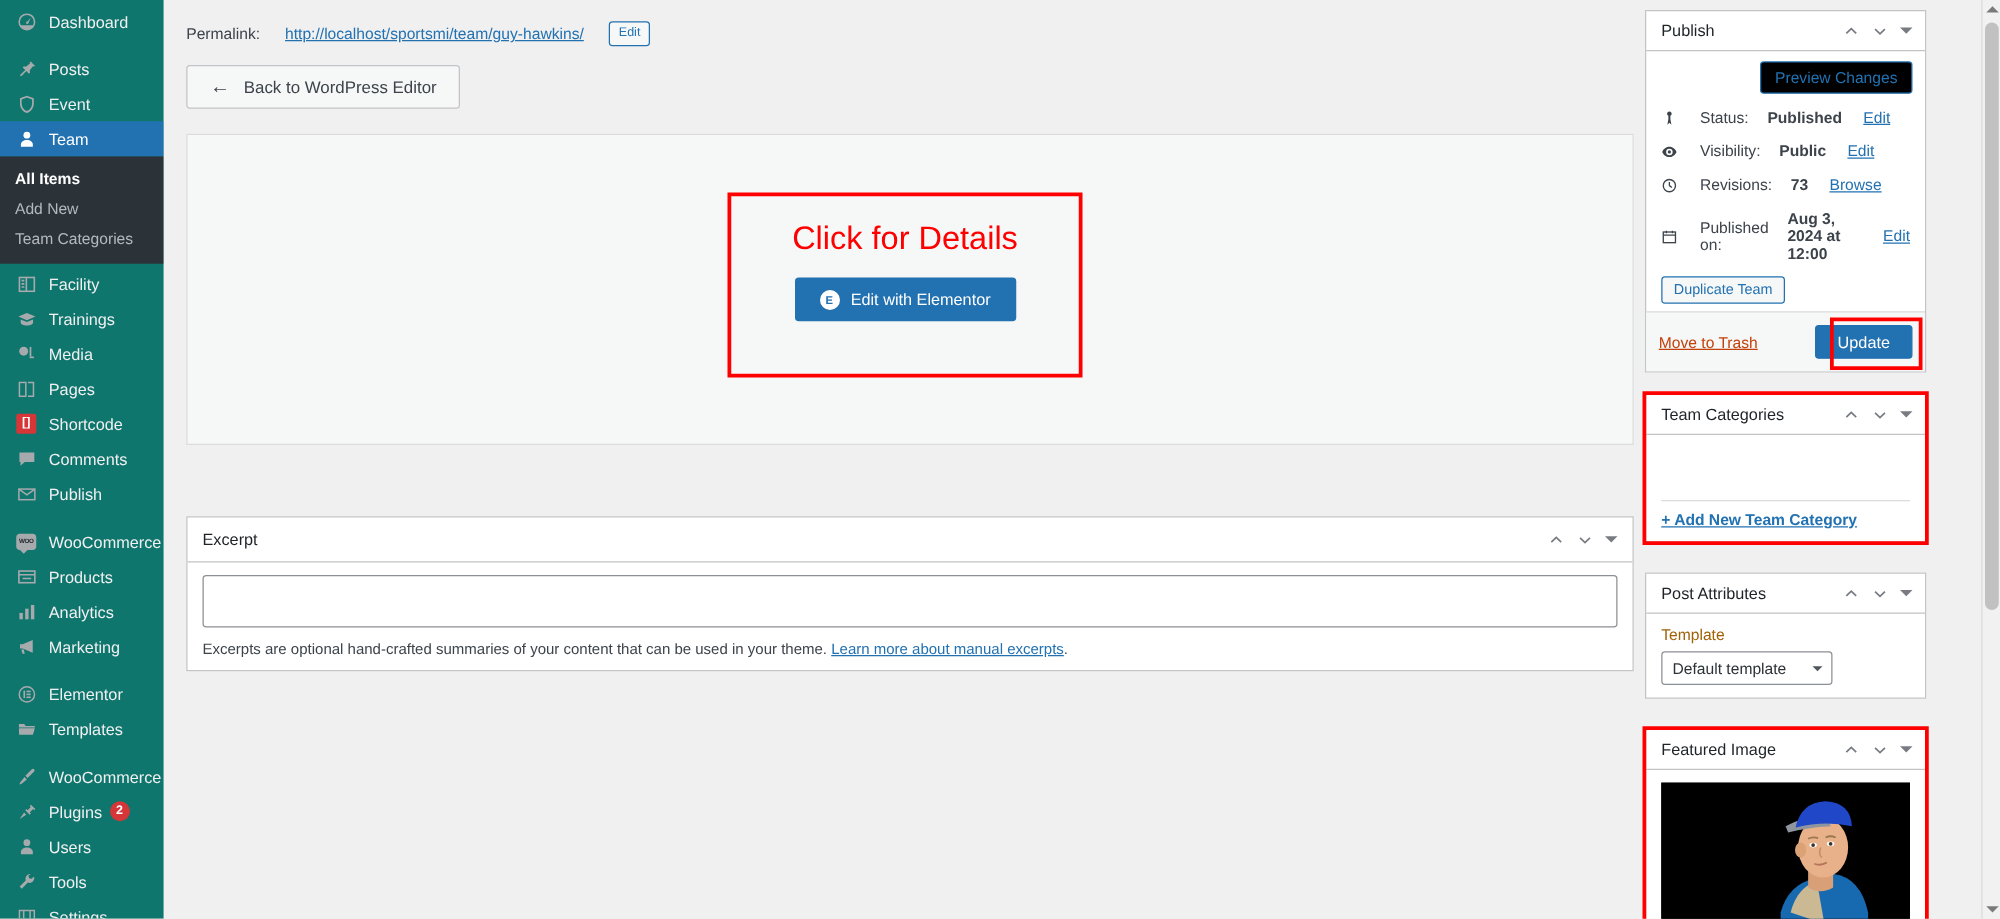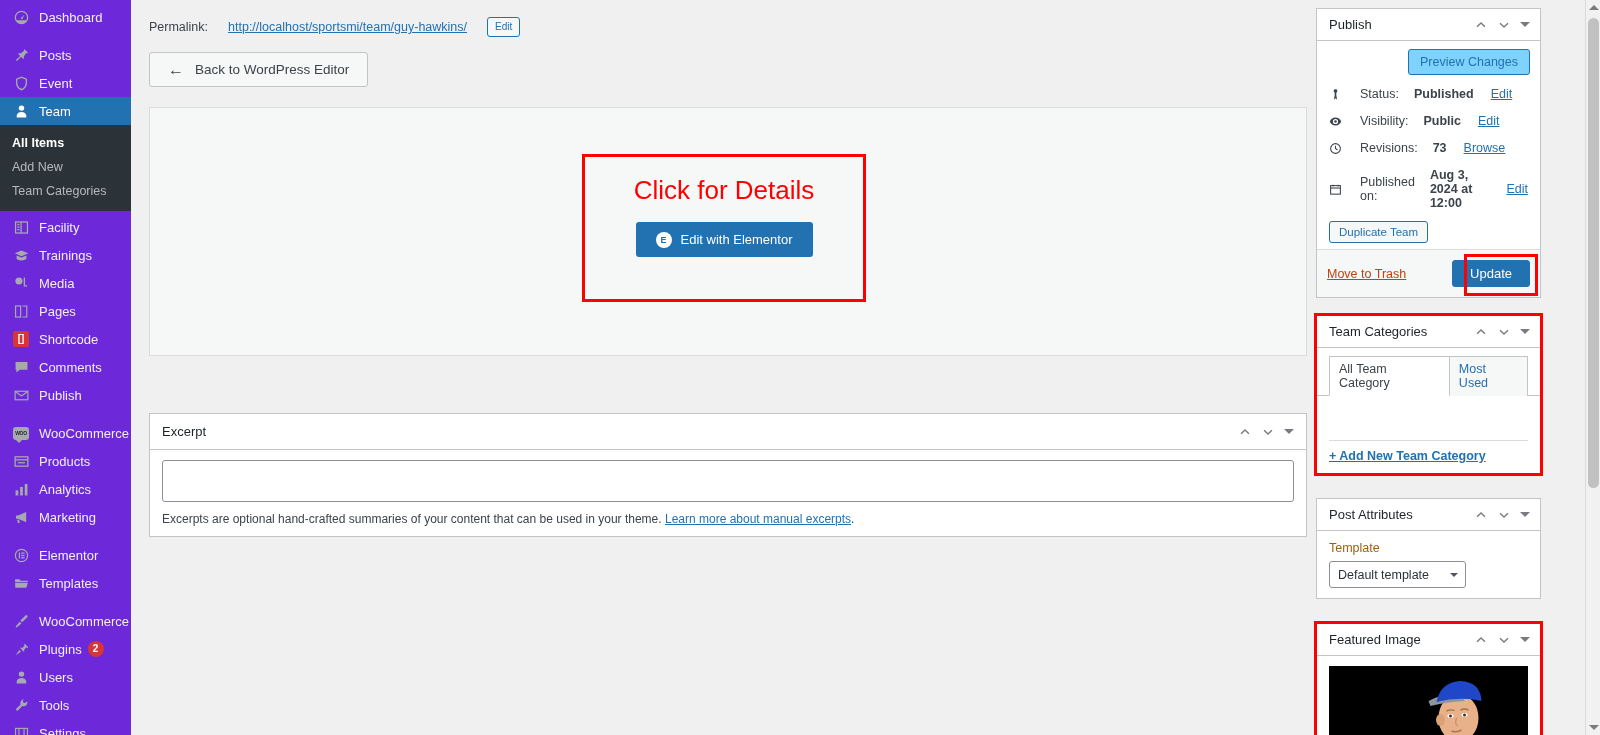--- a/index.html
+++ b/index.html
@@ -11,21 +11,21 @@
     font-family: "Liberation Sans", sans-serif;
     font-size: 13px;
     color: #3c434a;
   }
   #app { position: relative; width: 1600px; height: 735px; }
 
   
   #adminmenu {
     position: absolute; top: 0; left: 0;
     width: 131px; height: 735px;
-    background: #6d28d9;
+    background: #0f766e;
     overflow: hidden;
   }
   .menu-item {
     position: relative;
     display: flex; align-items: center;
     height: 28px;
     padding-left: 12px;
     color: #f0f0f1;
     font-size: 13px;
     line-height: 1;
@@ -191,21 +191,21 @@
     padding: 2px 0 2px 0; margin-bottom: 9px;
     font-size: 12.5px; color: #3c434a;
   }
   .pub-row .lbl { font-weight: normal; }
   .pub-row b { font-weight: bold; }
   .pub-row a { color: #2271b1; text-decoration: underline; margin-left: 2px; }
   .pub-ico { width: 16px; flex: 0 0 16px; color: #3c434a; display: flex; }
   .preview-wrap { text-align: right; padding: 8px 10px 6px 10px; }
   .btn-secondary {
     display: inline-block; padding: 5px 11px;
-    background: #7dd3fc; border: 1px solid #2271b1; color: #2271b1;
+    background: #000000; border: 1px solid #2271b1; color: #2271b1;
     border-radius: 3px; font-size: 12.5px; cursor: pointer;
   }
   .btn-dupe {
     display: inline-block; padding: 4px 9px;
     background: #f6f7f7; border: 1px solid #2271b1; color: #2271b1;
     border-radius: 3px; font-size: 11.5px; cursor: pointer;
   }
   .pb-footer {
     display: flex; align-items: center; justify-content: space-between;
     background: #f6f7f7; border-top: 1px solid #dcdcde;
@@ -668,24 +668,20 @@
             <svg class="chev" viewBox="0 0 16 16" fill="none" stroke="#787c82" stroke-width="1.6">
                 <path d="M3.5 10L8 5.6 12.5 10"></path>
               </svg>
             <svg class="chev" viewBox="0 0 16 16" fill="none" stroke="#787c82" stroke-width="1.6">
                 <path d="M3.5 6L8 10.4 12.5 6"></path>
               </svg>
             <span class="tiny-tri" style="transform:rotate(180deg);"></span>
           </span>
         </div>
         <div class="pb-body" style="padding:8px 12px 10px 12px;">
-          <div class="cat-tabs">
-            <div class="cat-tab active">All Team Category</div>
-            <div class="cat-tab" style="border-left:0;">Most Used</div>
-          </div>
           <div class="cat-list"></div>
           <a class="add-cat" href="#">+ Add New Team Category</a>
         </div>
       </div>
 
       <div class="postbox" style="margin-top:24px;">
         <div class="pb-head">
           <span class="pb-title">Post Attributes</span>
           <span class="pb-toggles">
             <svg class="chev" viewBox="0 0 16 16" fill="none" stroke="#787c82" stroke-width="1.6">

